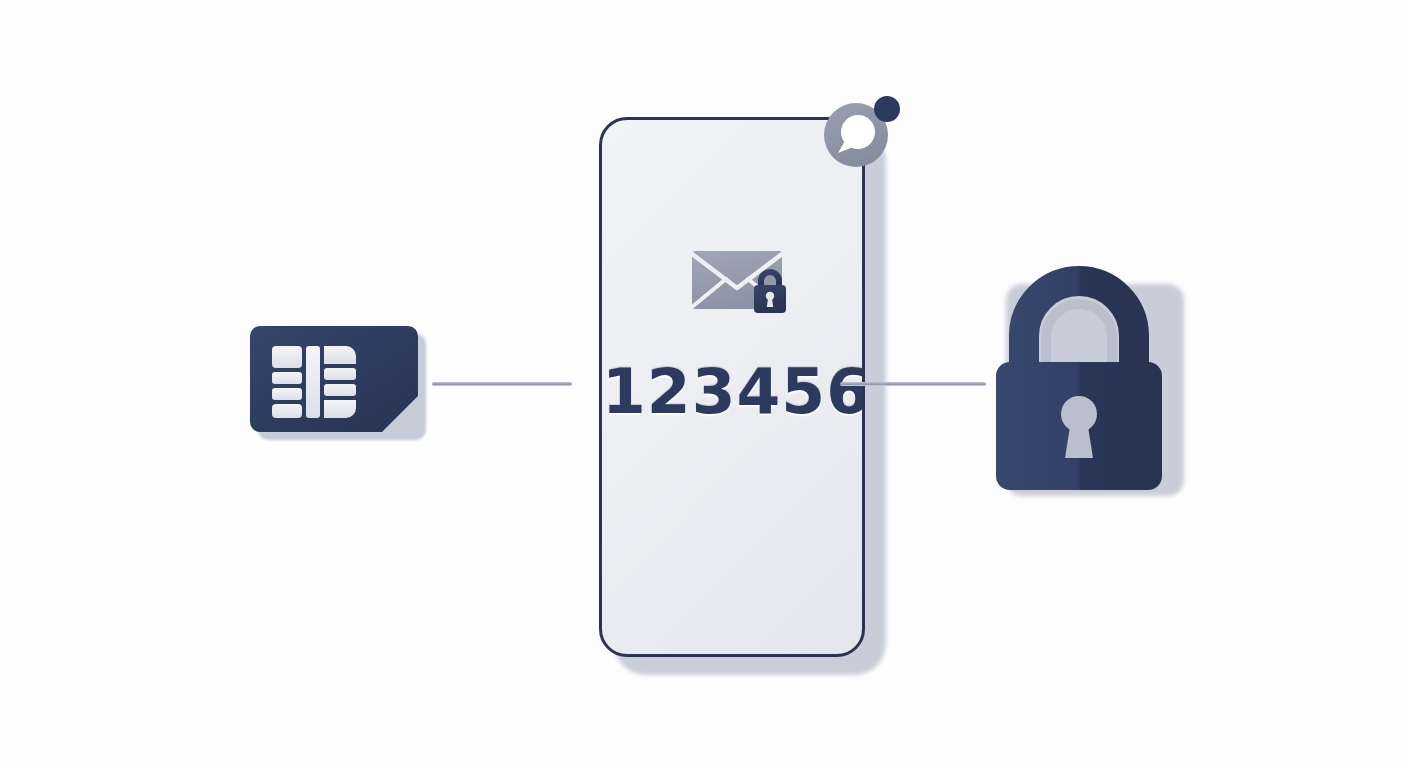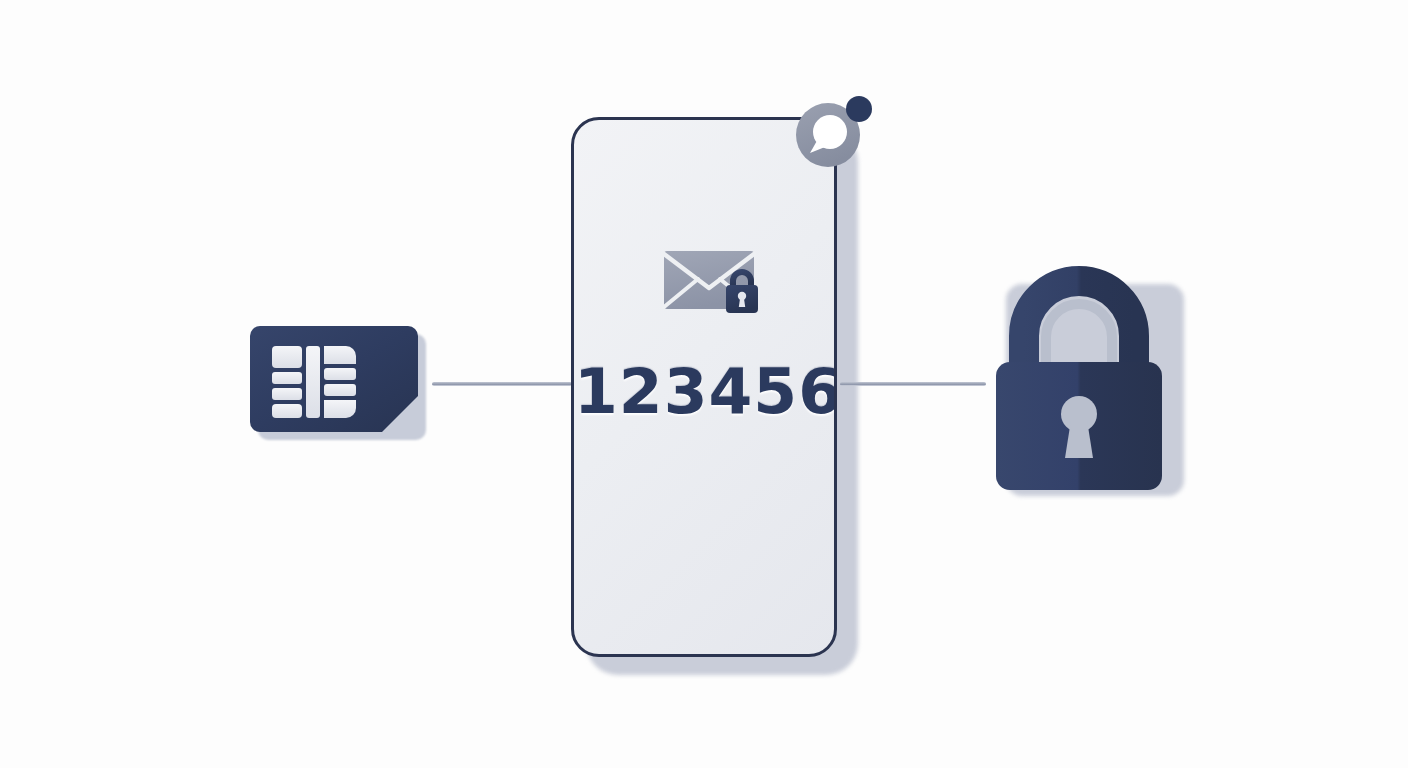--- a/index.html
+++ b/index.html
@@ -49,21 +49,21 @@
     left: 4px;
     top: 4px;
     width: 168px;
     height: 106px;
   }
   .sim-body svg { display: block; }
 
   
   #phone-group {
     position: absolute;
-    left: 564px;
+    left: 592px;
     top: 110px;
     width: 300px;
     height: 570px;
   }
   .phone-shadow {
     position: absolute;
     left: 22px;
     top: 20px;
     width: 272px;
     height: 545px;

